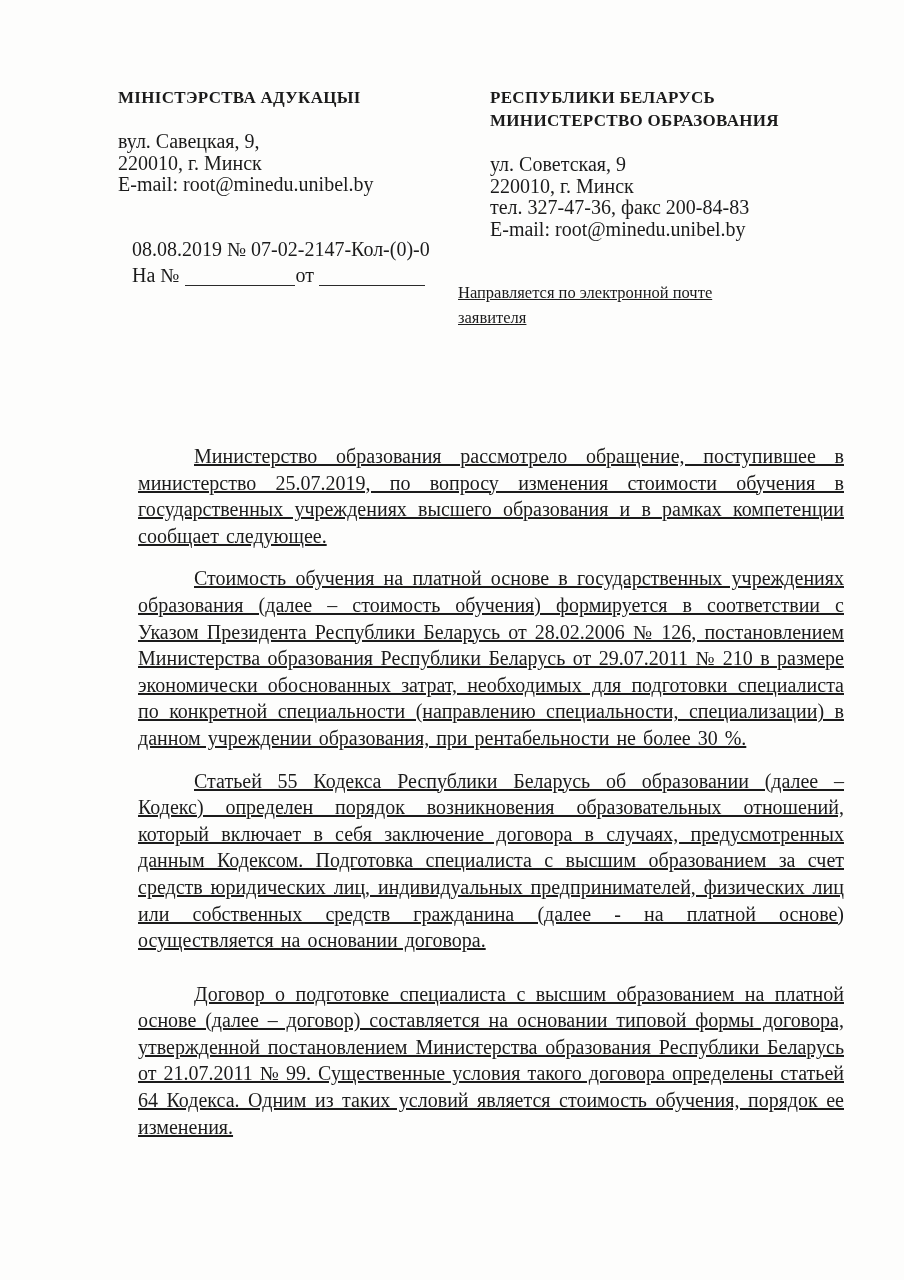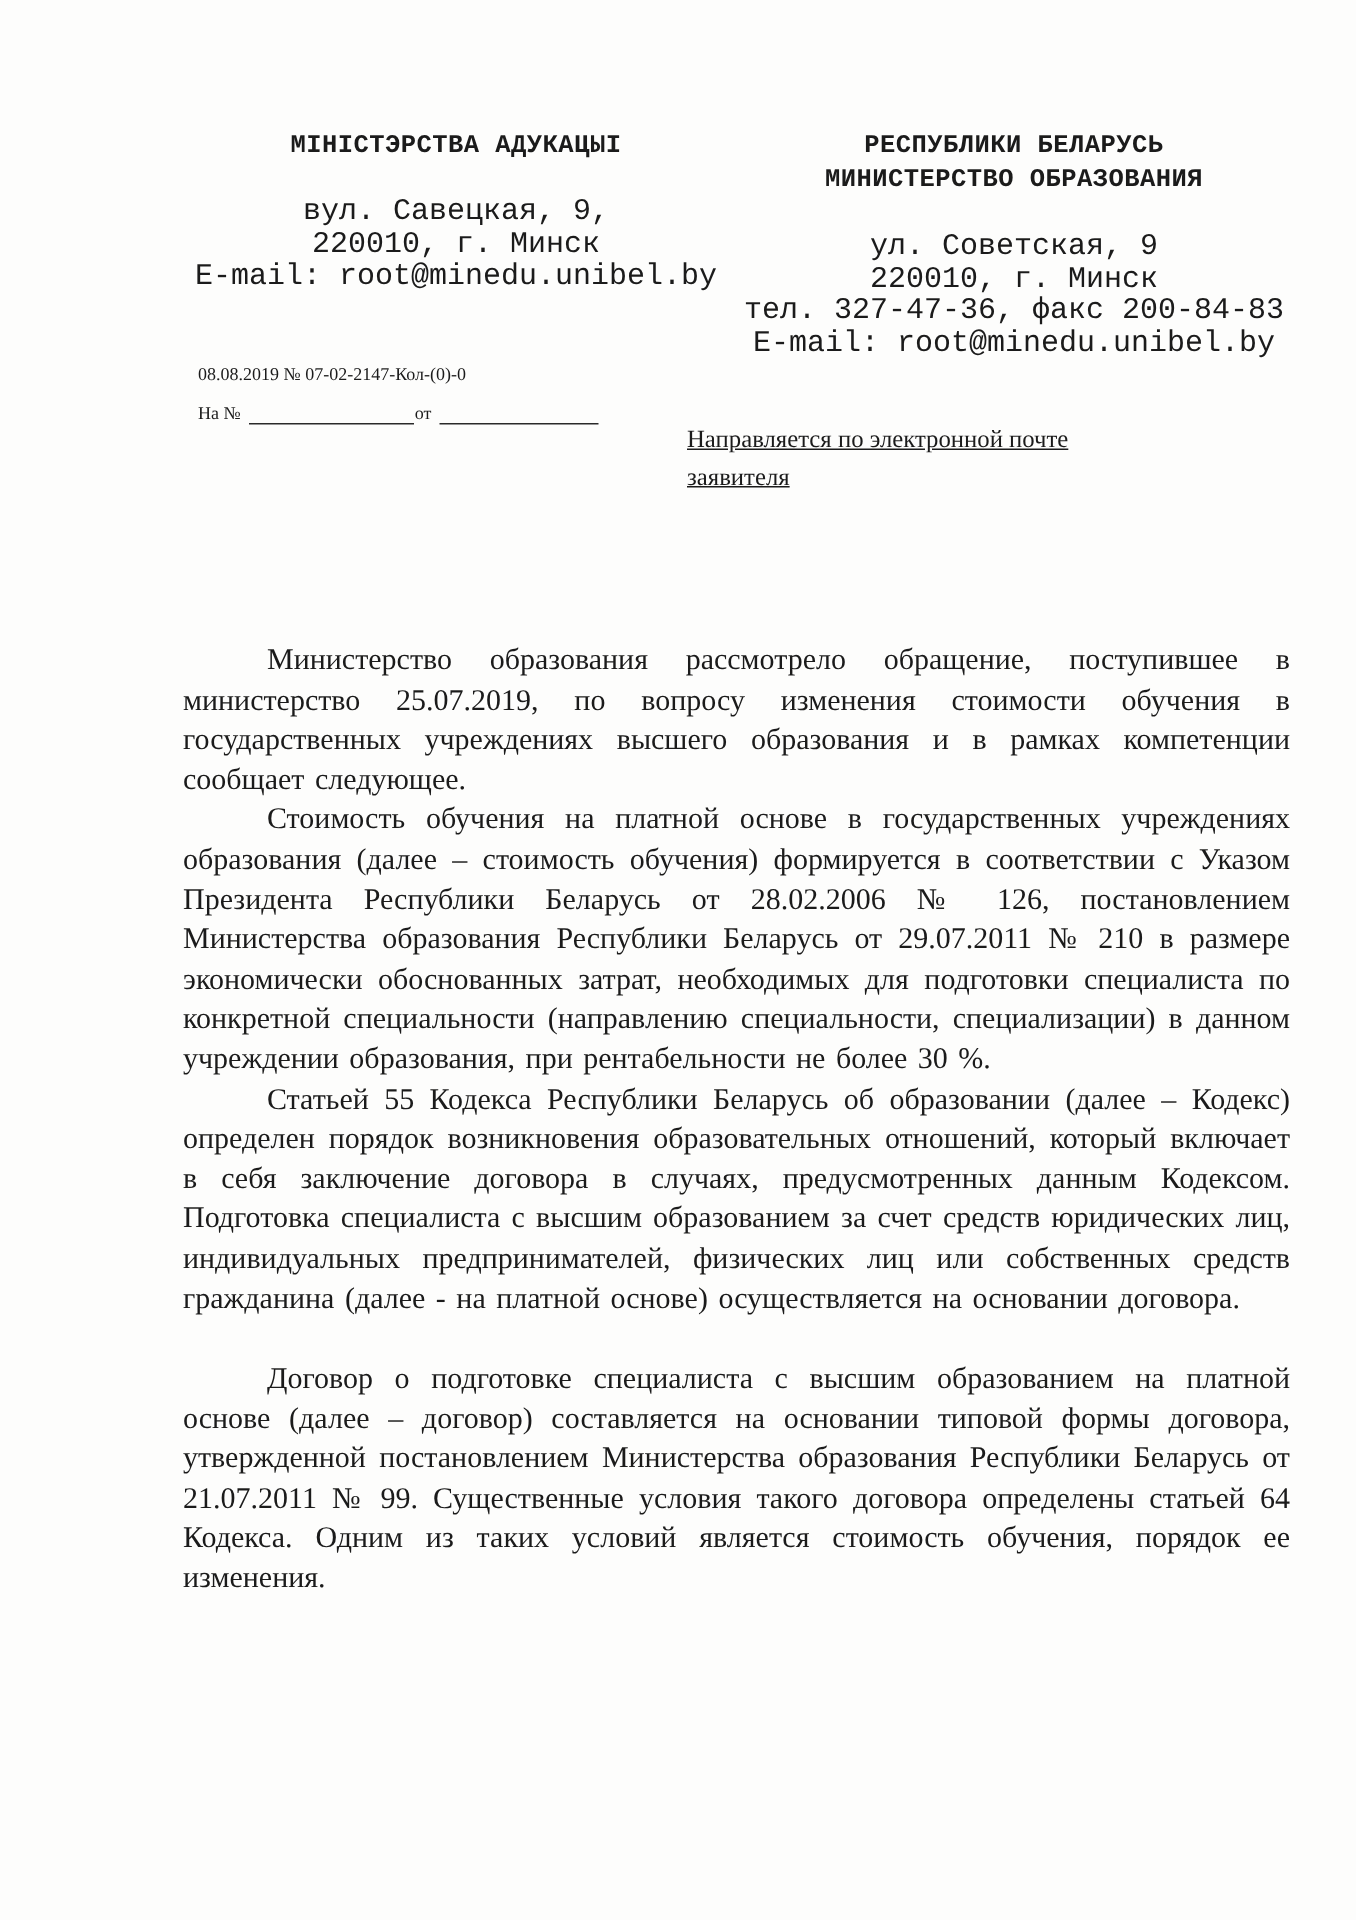--- a/index.html
+++ b/index.html
@@ -21,42 +21,40 @@
   
   .letterhead {
     position: absolute;
     top: 86px;
     left: 118px;
     width: 744px;
     display: flex;
   }
   .letterhead-col {
     width: 50%;
-    text-align: center;
-    font-family: Liberation Mono, monospace;
   }
   .org-name {
     font-weight: bold;
     font-size: 17px;
     line-height: 23px;
     letter-spacing: 0.3px;
     white-space: nowrap;
   }
   .org-address {
     margin-top: 22px;
     font-size: 20px;
     line-height: 21.5px;
   }
 
   
   .ref-block {
     position: absolute;
     top: 236px;
     left: 132px;
-    font-size: 12px;
+    font-size: 20px;
     line-height: 26px;
     white-space: nowrap;
   }
   .blank-line {
     display: inline-block;
     border-bottom: 1.5px solid #2a2a2a;
     height: 14px;
     vertical-align: -4px;
   }
   .blank-1 { width: 110px; margin-left: 6px; }
@@ -78,22 +76,23 @@
     position: absolute;
     top: 427px;
     left: 122px;
     width: 738px;
     font-size: 20px;
     line-height: 26.6px;
     text-align: justify;
     word-spacing: 2px;
   }
   .letter-body p {
-    margin: 0;
+    margin: 16px;
     text-indent: 56px;
+    text-decoration: underline;
   }
   .letter-body p.spaced-before {
     margin-top: 27px;
   }
 </style>
 </head>
 <body>
 
 <div class="page">
 

